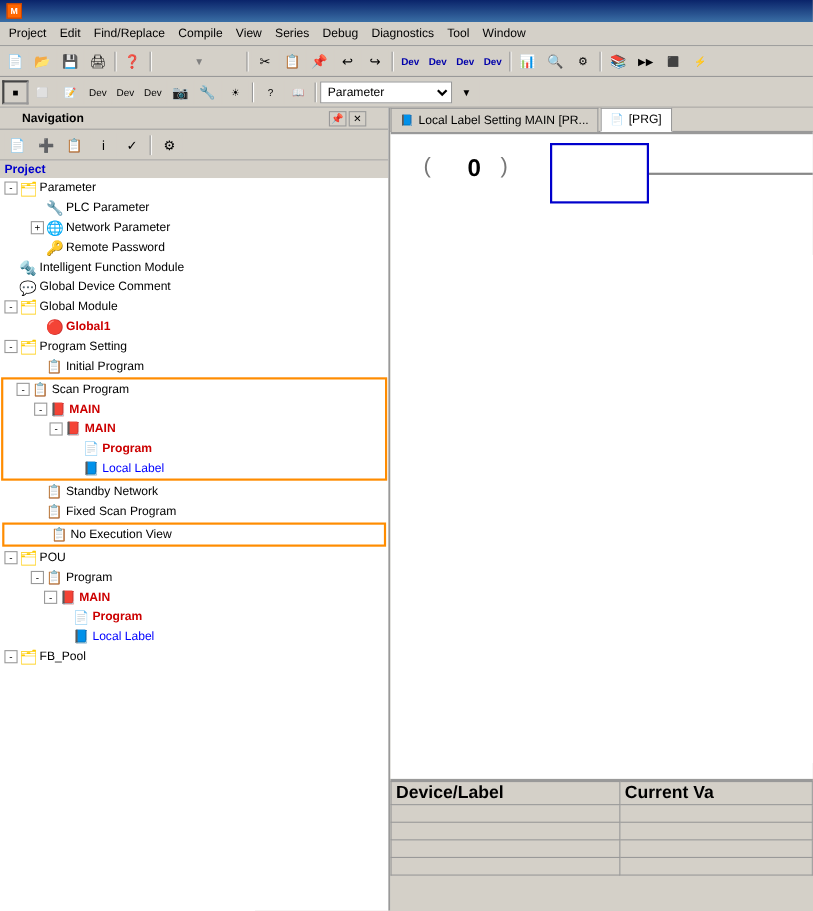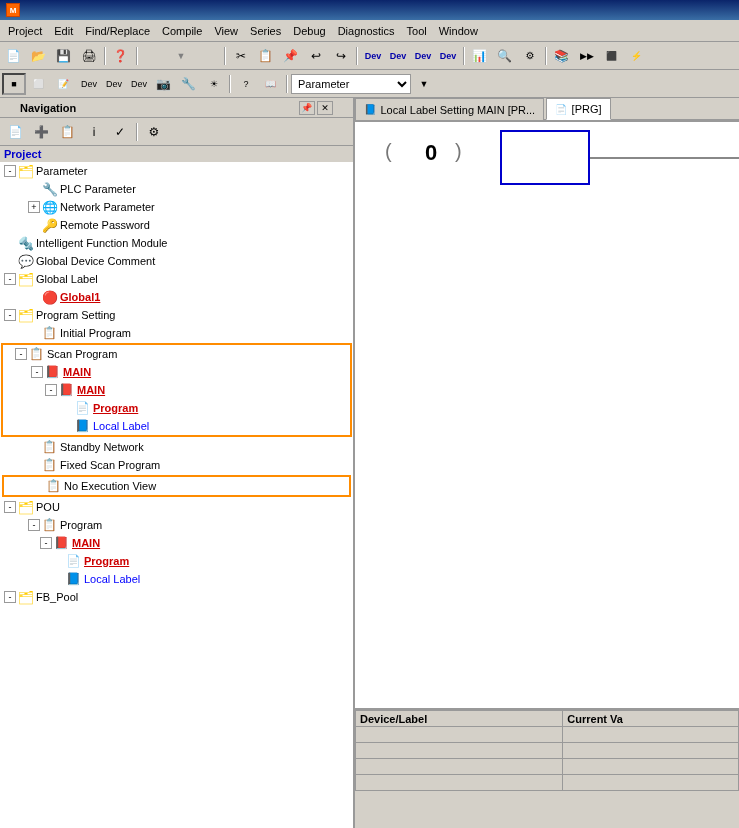--- a/index.html
+++ b/index.html
@@ -141,21 +141,21 @@
       width: 12px; height: 12px;
       border: 1px solid #999;
       background: white;
       display: flex; align-items: center; justify-content: center;
       font-size: 9px; margin-right: 2px; cursor: pointer; flex-shrink: 0;
     }
     .expand-spacer { width: 12px; margin-right: 2px; flex-shrink: 0; }
 
     .tree-icon { width: 16px; height: 16px; margin-right: 2px; display: flex; align-items: center; justify-content: center; flex-shrink: 0; }
     .tree-label { font-size: 11px; }
-    .tree-label.red { color: #cc0000; font-weight: bold; text-decoration: underline; }
+    .tree-label.red { color: #cc0000; font-weight: bold; }
     .tree-label.blue { color: #0000ff; }
 
     
     .highlighted-group {
       border: 2px solid #ff8c00;
       margin: 1px;
     }
 
     
     .content-area {
@@ -212,21 +212,21 @@
       align-items: center;
     }
     .watch-table {
       width: 100%;
       border-collapse: collapse;
     }
     .watch-table th {
       background: #d4d0c8;
       border: 1px solid #999;
       padding: 1px 4px;
-      font-size: 11px;
+      font-size: 16px;
       text-align: left;
       height: 16px;
     }
 
     
     .icon-folder { color: #ffcc00; font-size: 13px; }
 
     
     .tree-area::-webkit-scrollbar { width: 14px; }
     .tree-area::-webkit-scrollbar-track { background: #d4d0c8; }
@@ -364,21 +364,21 @@
 
       <div class="tree-item">
         <div class="expand-spacer"></div>
         <div class="tree-icon" style="font-size:13px;">💬</div>
         <span class="tree-label">Global Device Comment</span>
       </div>
 
       <div class="tree-item">
         <div class="expand-btn">-</div>
         <div class="tree-icon icon-folder">🗂</div>
-        <span class="tree-label">Global Label</span>
+        <span class="tree-label">Global Module</span>
       </div>
 
       <div class="tree-item indent2">
         <div class="expand-spacer"></div>
         <div class="tree-icon" style="font-size:13px; color:#cc0000;">🔴</div>
         <span class="tree-label red">Global1</span>
       </div>
 
       <div class="tree-item">
         <div class="expand-btn">-</div>

